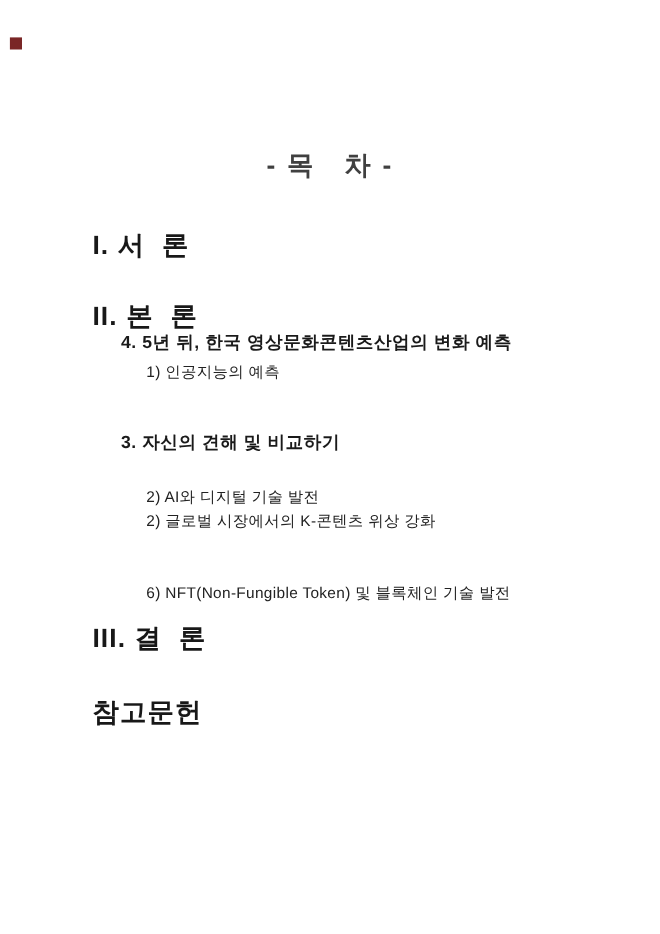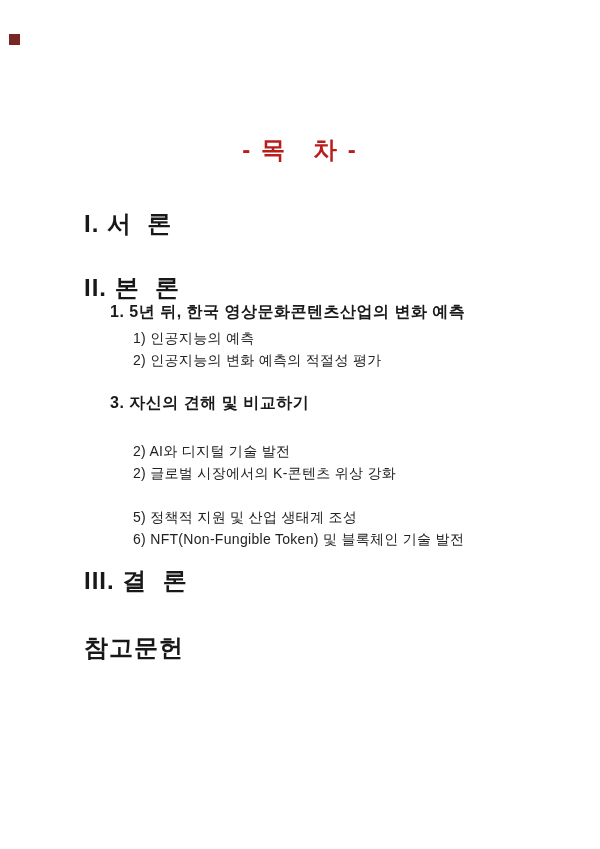--- a/index.html
+++ b/index.html
@@ -26,21 +26,21 @@
   .toc-title {
     position: absolute;
     left: 0;
     top: 134px;
     width: 100%;
     text-align: center;
     font-size: 24px;
     font-weight: 700;
     letter-spacing: 2px;
     white-space: pre;
-    color: #b91c1c;
+    color: #404040;
   }
   .entry {
     position: absolute;
     white-space: pre;
     line-height: 1.15;
   }
   .chapter {
     left: 84px;
     font-size: 24px;
     font-weight: 700;
@@ -68,35 +68,33 @@
 <div class="page">
 
   <div class="watermark" style="background-color: rgb(122, 38, 38);"></div>
 
   <div class="toc-title">- 목   차 -</div>
 
   <div class="entry chapter" style="top:210px">I. 서  론</div>
 
   <div class="entry chapter" style="top:274px">II. 본  론</div>
 
-  <div class="entry section" style="top:303px">1. 5년 뒤, 한국 영상문화콘텐츠산업의 변화 예측</div>
+  <div class="entry section" style="top:303px">4. 5년 뒤, 한국 영상문화콘텐츠산업의 변화 예측</div>
 
   <div class="entry item" style="top:330px">1) 인공지능의 예측</div>
 
-  <div class="entry item" style="top:352px">2) 인공지능의 변화 예측의 적절성 평가</div>
 
   <div class="entry section" style="top:394px">3. 자신의 견해 및 비교하기</div>
 
 
   <div class="entry item" style="top:443px">2) AI와 디지털 기술 발전</div>
 
   <div class="entry item" style="top:465px">2) 글로벌 시장에서의 K-콘텐츠 위상 강화</div>
 
 
-  <div class="entry item" style="top:509px">5) 정책적 지원 및 산업 생태계 조성</div>
 
   <div class="entry item" style="top:531px">6) NFT(Non-Fungible Token) 및 블록체인 기술 발전</div>
 
   <div class="entry chapter" style="top:567px">III. 결  론</div>
 
   <div class="entry chapter" style="top:634px">참고문헌</div>
 
 </div>
 
 </body></html>

